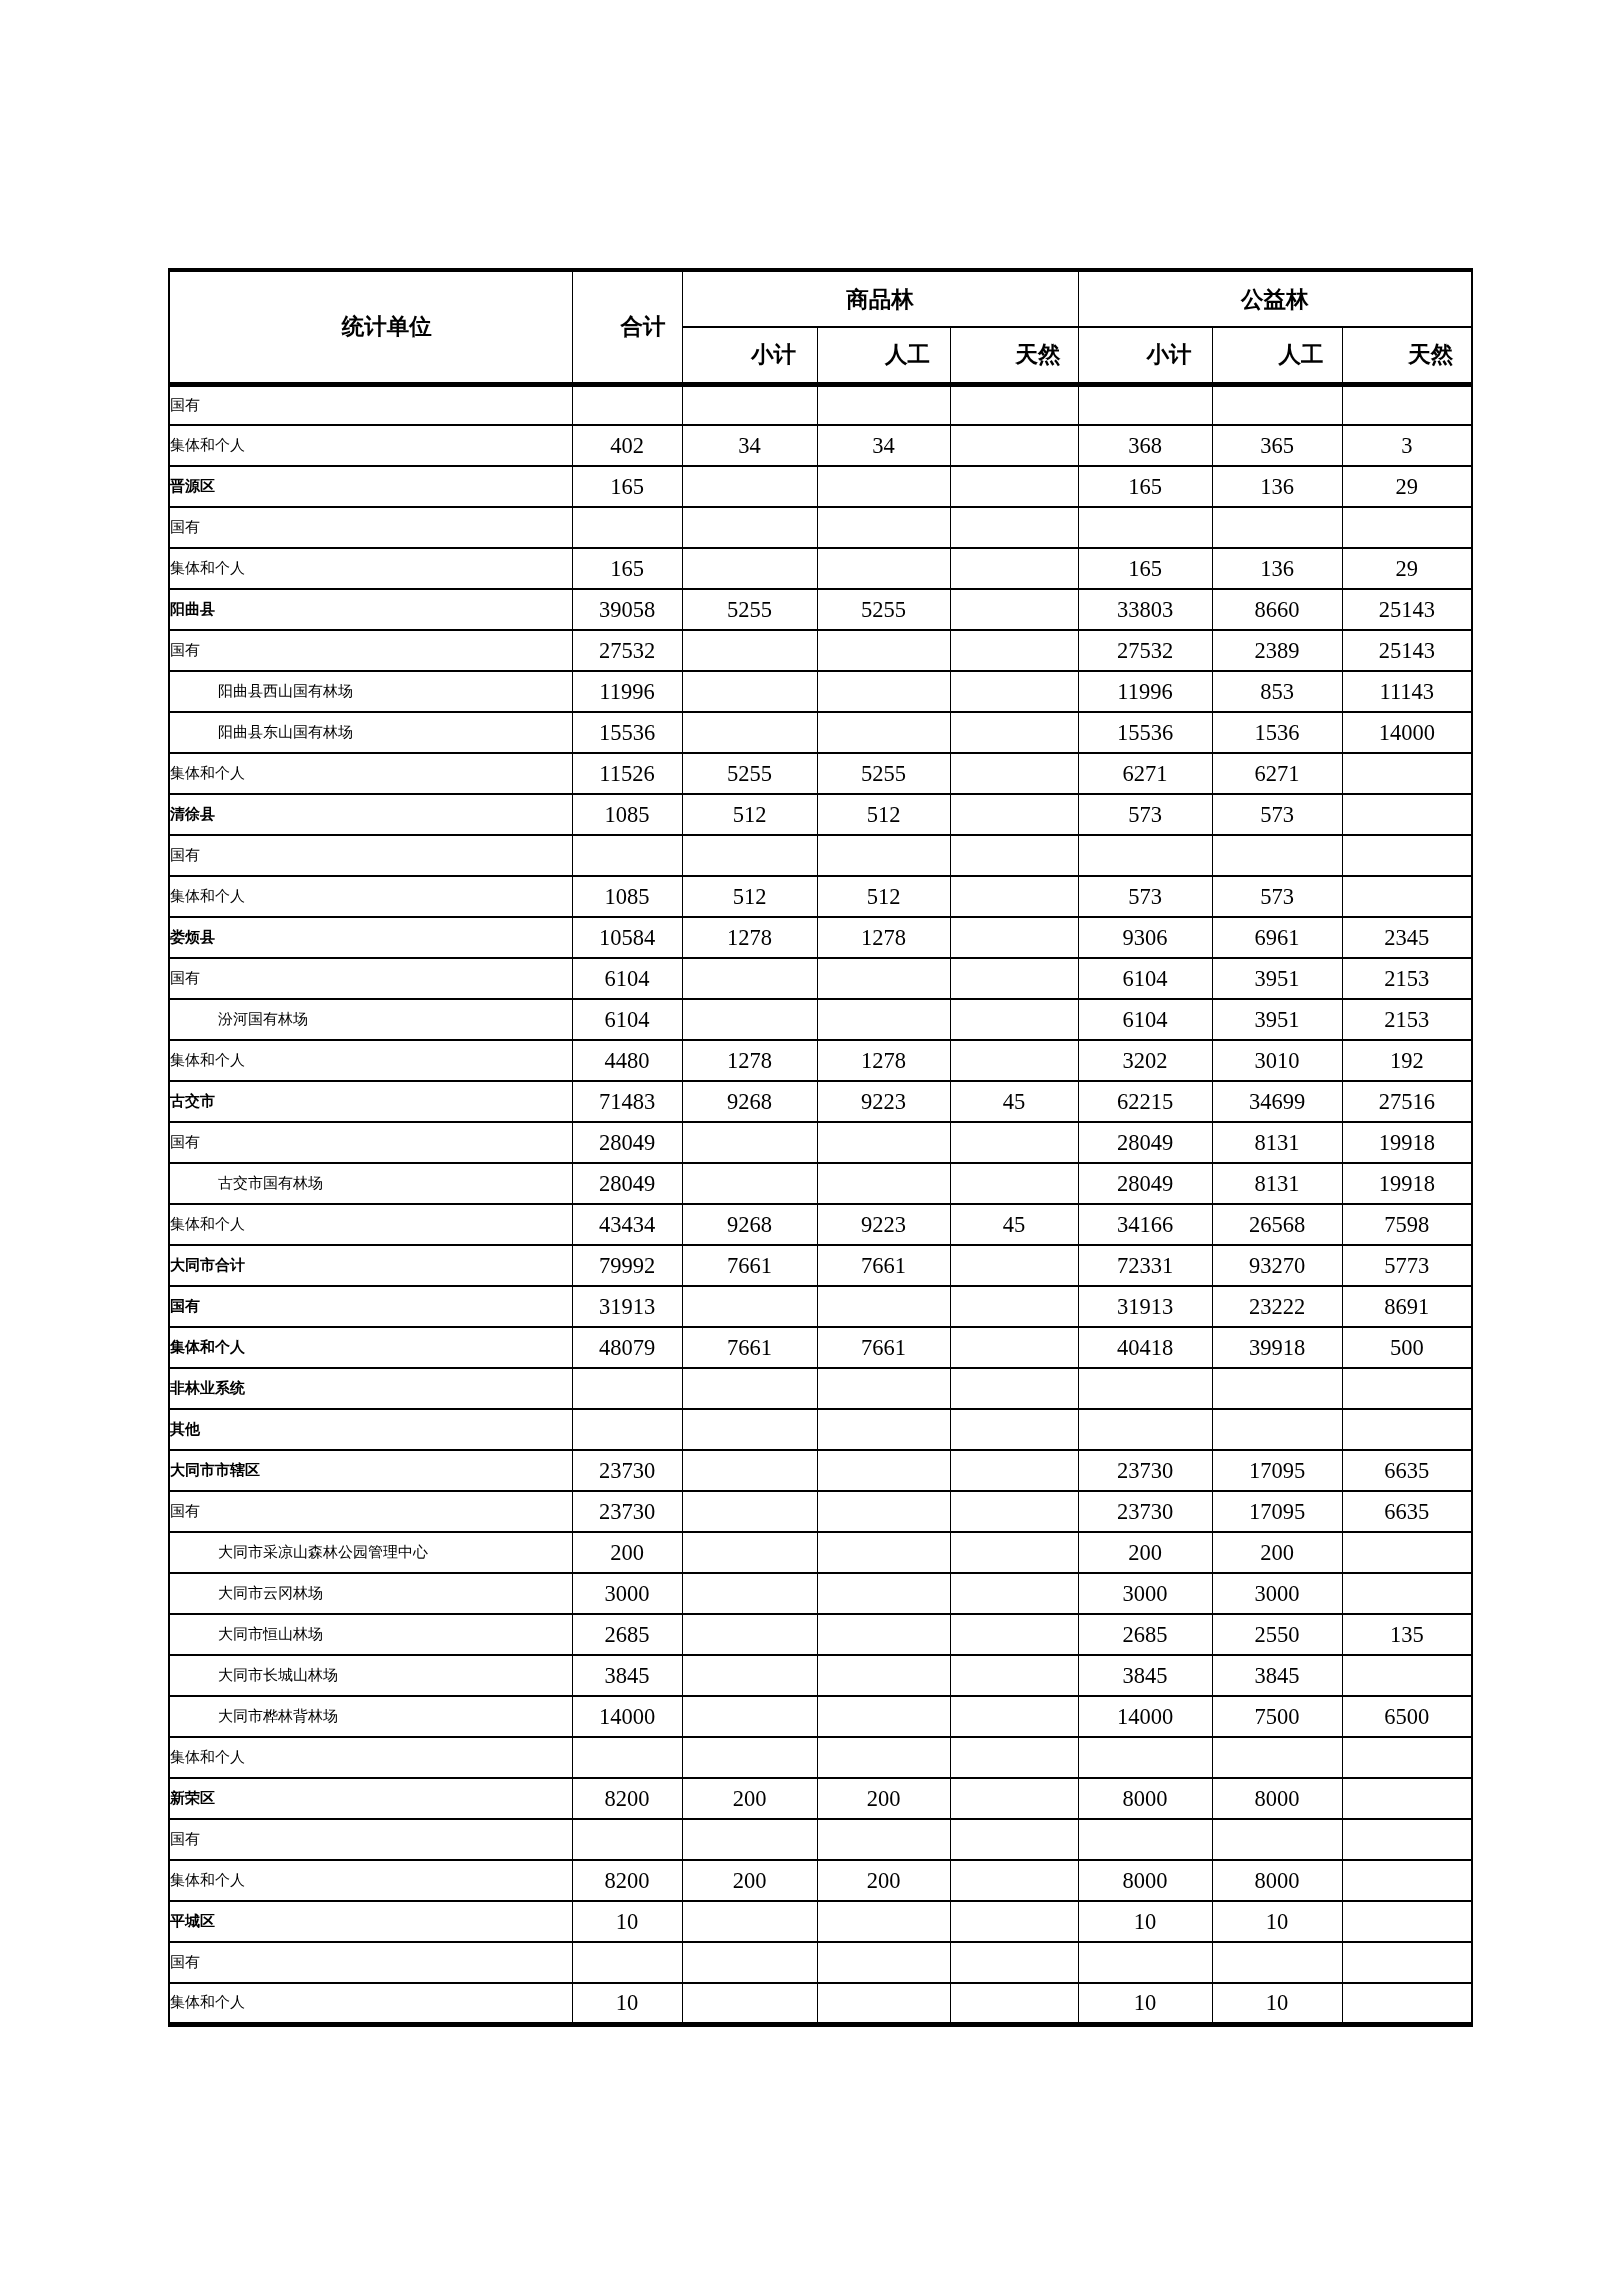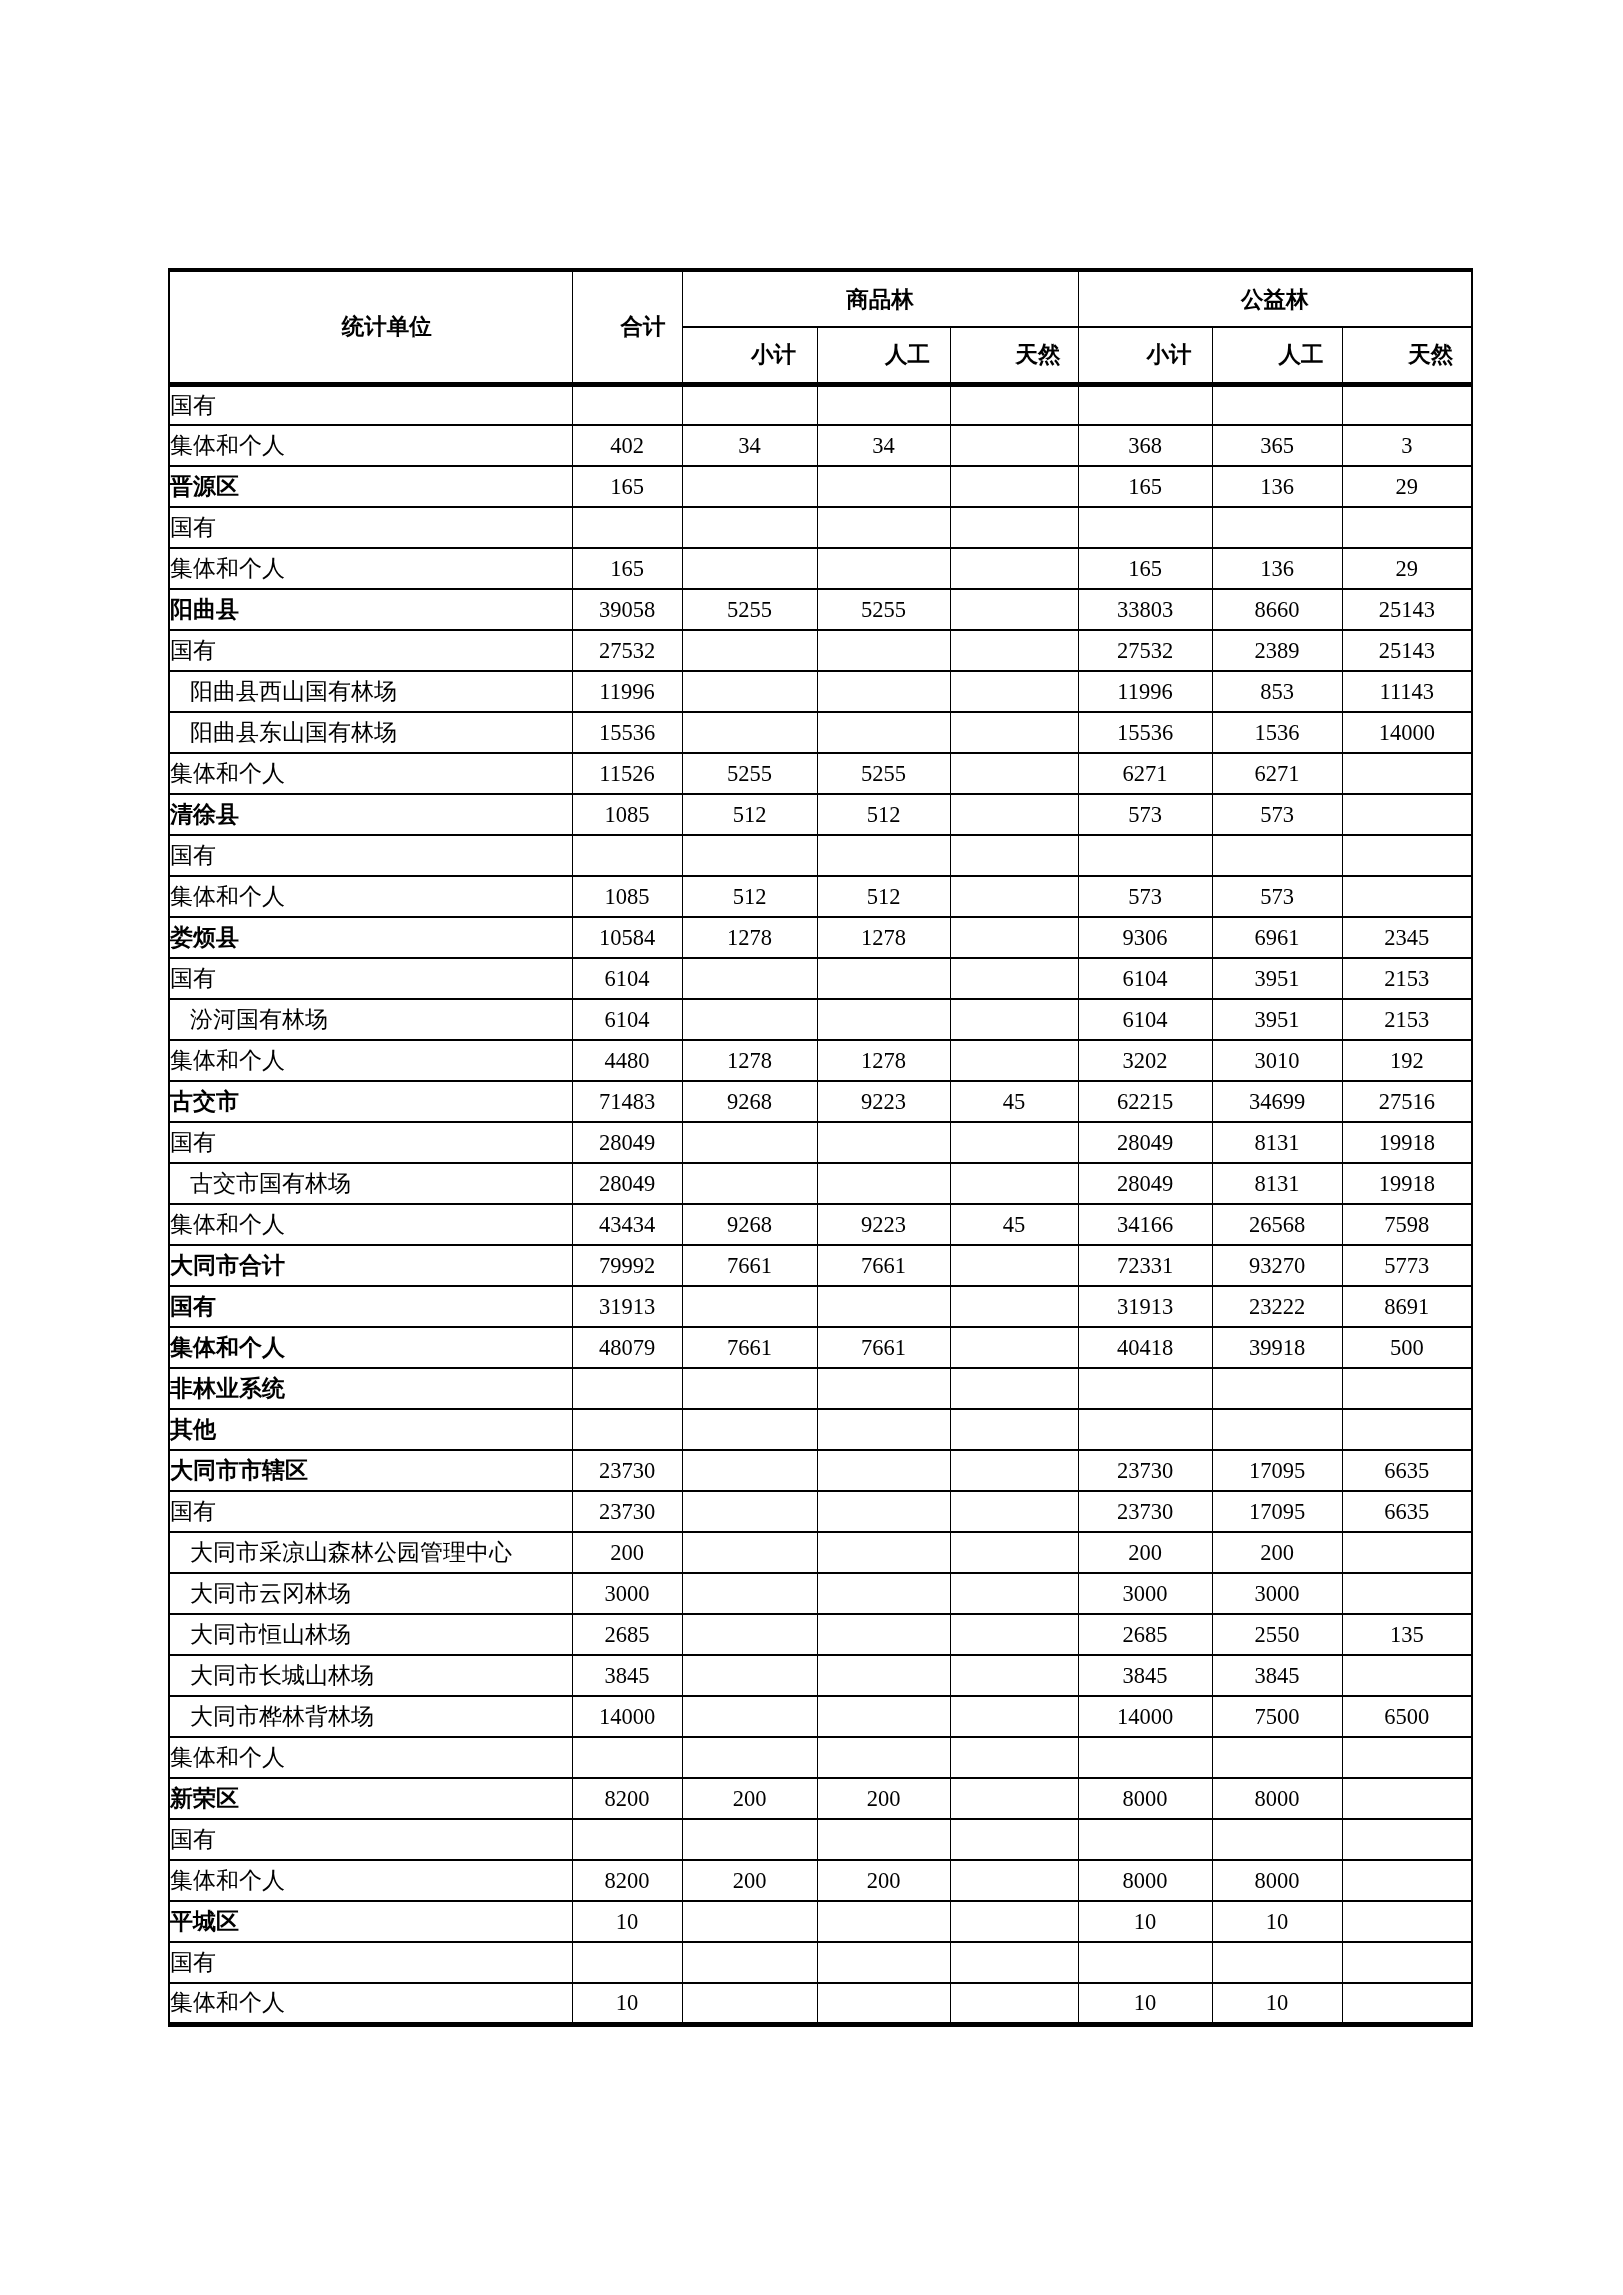--- a/index.html
+++ b/index.html
@@ -37,26 +37,26 @@
     text-align:center;
     vertical-align:middle;
     font-family:Liberation Serif, serif;
   }
   tr.hrow1{height:57px;}
   tr.hrow2{height:57px;}
   thead tr.hrow2 th{border-bottom:5.1px solid #000;padding-left:48px;}
   thead tr.hrow1 th[rowspan]{border-bottom:5.1px solid #000;padding-left:32px;}
   tbody tr{height:41px;}
   td.label{
-    font-size:23px;
+    font-size:15px;
     text-align:left;
     vertical-align:middle;
     padding-left:6.1px;
   }
-  td.label.indent{padding-left:20px;}
+  td.label.indent{padding-left:48px;}
   td.label.bold{font-weight:bold;}
   td.num{
     font-size:22.5px;
     text-align:center;
     vertical-align:middle;
   }
 </style>
 </head>
 <body>
 

